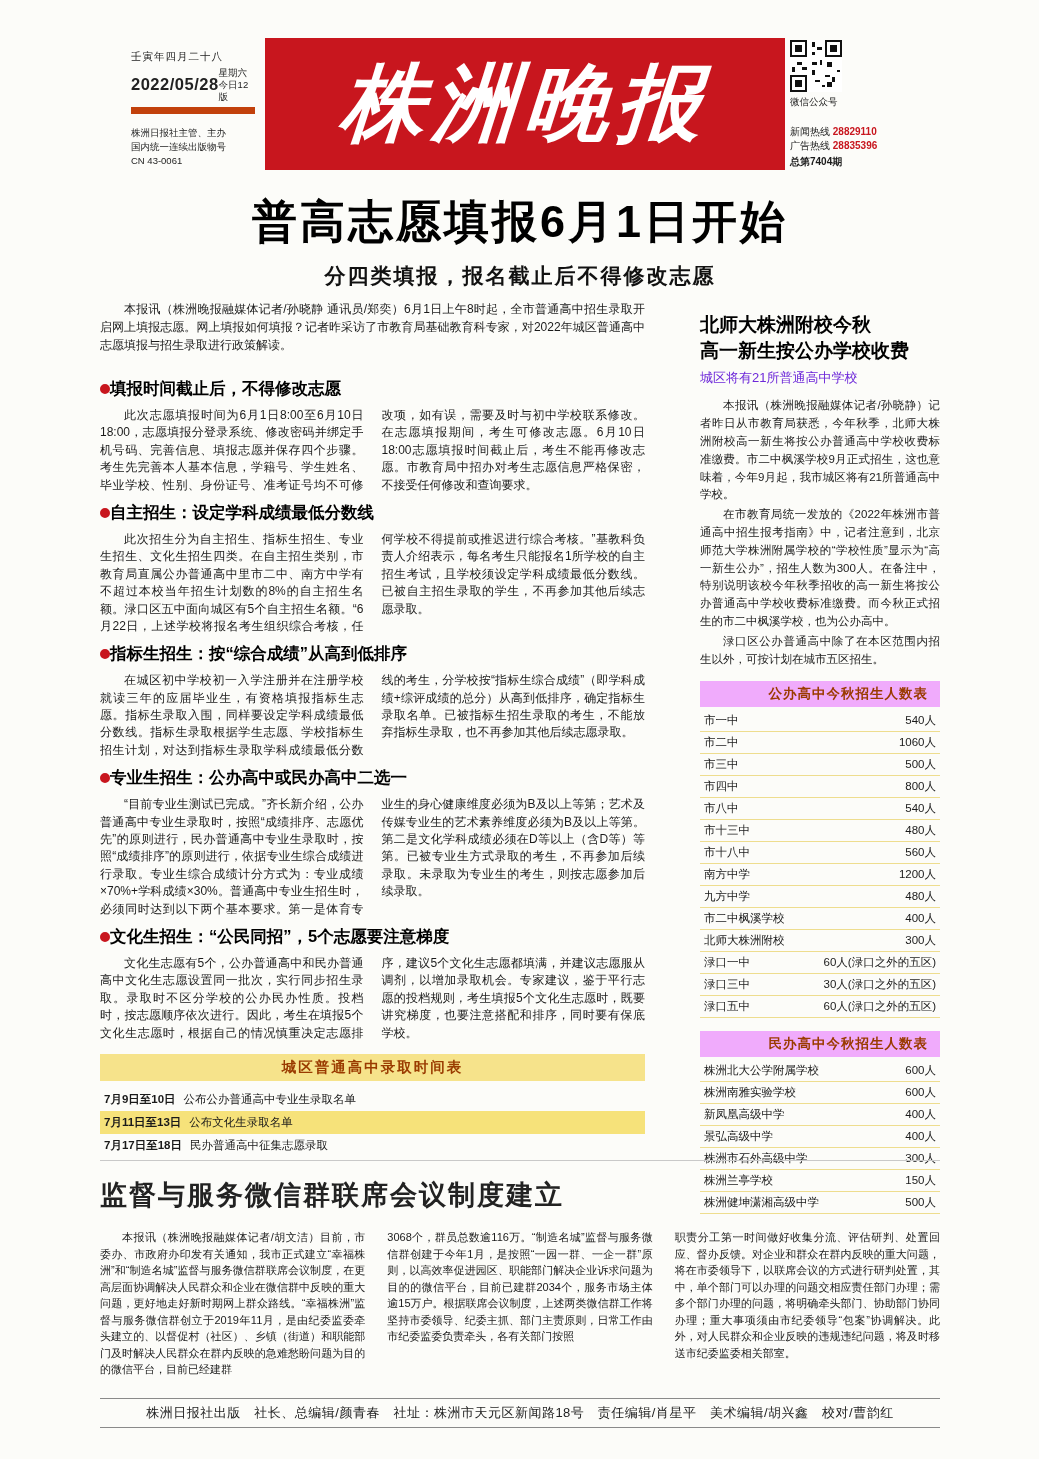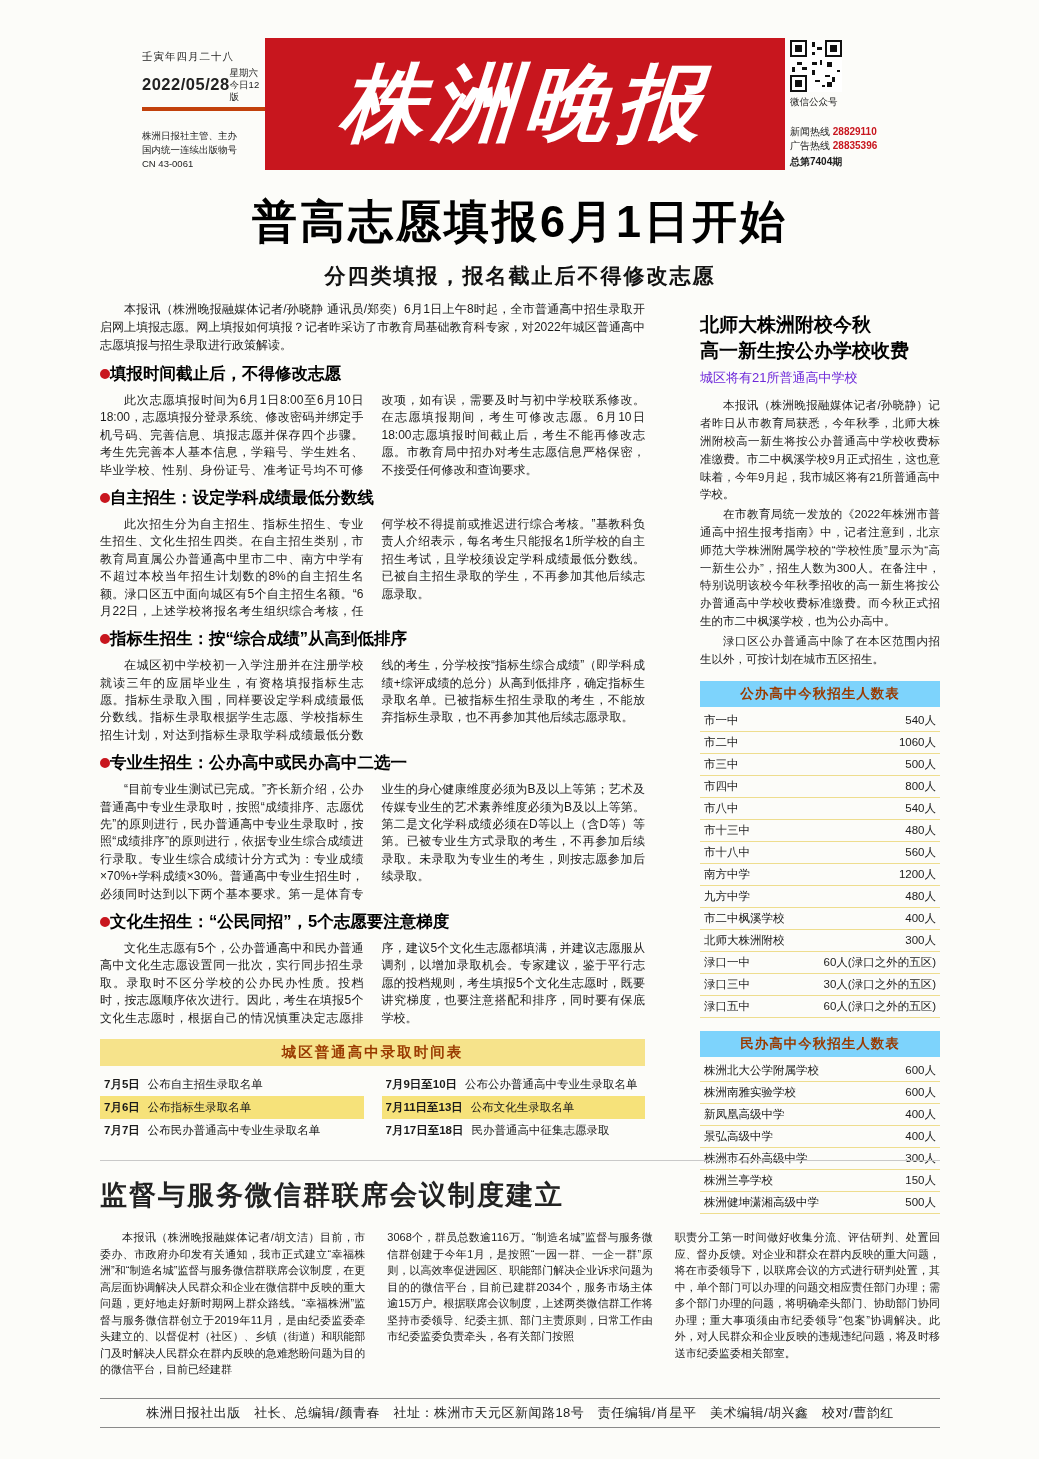--- a/index.html
+++ b/index.html
@@ -4,64 +4,64 @@
 <style>
   * { margin: 0; padding: 0; box-sizing: border-box; }
   html,body { background:#ffffff; }
   .page {
     position: relative; width: 1039px; height: 1459px;
     background: #fcfcf9; overflow: hidden; margin: 0 auto;
     font-family: "Liberation Sans", "DejaVu Sans", sans-serif; color: #1a1a1a;
   }
   
   .masthead { position: absolute; left: 100px; top: 38px; width: 840px; height: 134px; }
-  .mh-left { position: absolute; left: 42px; top: 12px; width: 124px; font-size: 10px; color: #222; }
+  .mh-left { position: absolute; left: 31px; top: 12px; width: 124px; font-size: 10px; color: #222; }
   .lunar { font-size: 10.5px; letter-spacing: 1px; }
   .date-row { display: flex; align-items: center; margin: 3px 0 4px; }
   .bigdate { font-size: 16.5px; font-weight: bold; letter-spacing: 0.5px; }
   .wd-ed { display: flex; flex-direction: column; font-size: 9.5px; line-height: 1.25; }
-  .pub-block { border-top: 4px solid #c2410c; margin-top: 0; padding-top: 18px; font-size: 9.5px; line-height: 1.5; }
+  .pub-block { border-top: 7px solid #c2410c; margin-top: 0; padding-top: 12px; font-size: 9.5px; line-height: 1.5; }
   .banner { position: absolute; left: 165px; top: 0; width: 520px; height: 132px;
     background: #c8161e; display: flex; align-items: center; justify-content: center; }
   .banner-title { font-family: "DejaVu Serif", "Liberation Serif", serif; font-weight: bold; font-style: italic;
     font-size: 84px; color: #ffffff; letter-spacing: 8px; transform: skewX(-4deg); white-space: nowrap; }
   .mh-right { position: absolute; left: 690px; top: 2px; width: 150px; font-size: 10px; line-height: 1.45; }
   .qr { display: block; margin-bottom: 3px; }
   .wechat { font-size: 9.5px; margin-bottom: 16px; }
   .hot { white-space: nowrap; }
   .hot .num { color: #c8161e; font-weight: bold; }
   .issue { margin-top: 1px; font-weight: bold; }
   
   .headline-block { position: absolute; left: 100px; top: 192px; width: 840px; text-align: center; }
   .headline { font-size: 45px; font-weight: 900; letter-spacing: 3px; color: #000; }
   .subheadline { font-size: 21px; font-weight: 700; letter-spacing: 2px; margin-top: 10px; color: #111; }
   
   .main-left { position: absolute; left: 100px; top: 300px; width: 545px; }
-  .intro { font-size: 12px; line-height: 1.5; text-align: justify; text-indent: 2em; margin-bottom: 9px; }
+  .intro { font-size: 12px; line-height: 1.5; text-align: justify; text-indent: 2em; margin-bottom: 24px; }
   .sec { margin-bottom: 8px; }
   .sec-title { display: flex; align-items: center; gap: 0; font-size: 16.5px; font-weight: bold; margin: 5px 0 7px; color: #000; }
   .bullet { width: 6px; height: 6px; border: 5px solid #c8161e; border-radius: 50%; background: #fff; flex: 0 0 auto; }
   .sec-body { column-count: 2; column-gap: 18px; font-size: 12px; line-height: 1.45; text-align: justify; text-indent: 2em; }
   
   .schedule { margin-top: 12px; }
   .sch-title { background: #f6e38b; color: #9a3b00; font-weight: bold; text-align: center;
     font-size: 14.5px; padding: 4px 0; margin-bottom: 7px; letter-spacing: 2px; }
   .sch-cols { display: flex; gap: 18px; }
   .sch-col { flex: 1; }
   .sch-row { display: flex; gap: 8px; font-size: 11.5px; padding: 4px 4px; align-items: baseline; }
   .sch-row.hl { background: #f6e27a; }
   .sch-date { font-weight: bold; white-space: nowrap; }
   
   .main-right { position: absolute; left: 700px; top: 312px; width: 240px; }
   .side-title { font-size: 19px; font-weight: 800; line-height: 1.35; color: #000; }
   .side-sub { font-size: 13px; margin: 6px 0 10px; color: #6d28d9; }
   .side-p { font-size: 11.5px; line-height: 1.55; text-align: justify; text-indent: 2em; margin-bottom: 2px; }
   .data-table { margin-top: 13px; }
-  .dt-title { background: #7dd3fc; color: #9a3b00; font-weight: bold; text-align: center;
-    font-size: 13.5px; padding: 4px 4px; margin-bottom: 3px; letter-spacing: 1px; }
+  .dt-title { background: #f0abfc; color: #9a3b00; font-weight: bold; text-align: right;
+    font-size: 13.5px; padding: 4px 12px; margin-bottom: 3px; letter-spacing: 1px; }
   .dt-row { display: flex; justify-content: space-between; align-items: baseline;
     font-size: 11.5px; padding: 3px 4px; border-bottom: 1px solid #eedd8e; }
   .dt-val { white-space: nowrap; }
   
   .bottom { position: absolute; left: 100px; top: 1160px; width: 840px; }
   .bottom-rule { border-top: 1px solid #c9c9c9; margin-bottom: 16px; }
   .bottom-title { font-size: 27px; font-weight: 800; letter-spacing: 2px; color: #222; margin-bottom: 16px; }
   .bottom-cols { display: flex; gap: 22px; }
   .bcol { flex: 1; font-size: 11px; line-height: 1.5; text-align: justify; }
   .bcol.first { text-indent: 2em; }
@@ -190,34 +190,20 @@
         <span>文化生招生：“公民同招”，5个志愿要注意梯度</span>
       </div>
       <div class="sec-body">文化生志愿有5个，公办普通高中和民办普通高中文化生志愿设置同一批次，实行同步招生录取。录取时不区分学校的公办民办性质。投档时，按志愿顺序依次进行。因此，考生在填报5个文化生志愿时，根据自己的情况慎重决定志愿排序，建议5个文化生志愿都填满，并建议志愿服从调剂，以增加录取机会。专家建议，鉴于平行志愿的投档规则，考生填报5个文化生志愿时，既要讲究梯度，也要注意搭配和排序，同时要有保底学校。</div>
     </div>
 
     <div class="schedule">
       <div class="sch-title">城区普通高中录取时间表</div>
       <div class="sch-cols">
         <div class="sch-col">
           <div class="sch-row">
-            <span class="sch-date">7月5日</span>
-            <span class="sch-text">公布自主招生录取名单</span>
-          </div>
-          <div class="sch-row hl">
-            <span class="sch-date">7月6日</span>
-            <span class="sch-text">公布指标生录取名单</span>
-          </div>
-          <div class="sch-row">
-            <span class="sch-date">7月7日</span>
-            <span class="sch-text">公布民办普通高中专业生录取名单</span>
-          </div>
-        </div>
-        <div class="sch-col">
-          <div class="sch-row">
             <span class="sch-date">7月9日至10日</span>
             <span class="sch-text">公布公办普通高中专业生录取名单</span>
           </div>
           <div class="sch-row hl">
             <span class="sch-date">7月11日至13日</span>
             <span class="sch-text">公布文化生录取名单</span>
           </div>
           <div class="sch-row">
             <span class="sch-date">7月17日至18日</span>
             <span class="sch-text">民办普通高中征集志愿录取</span>

